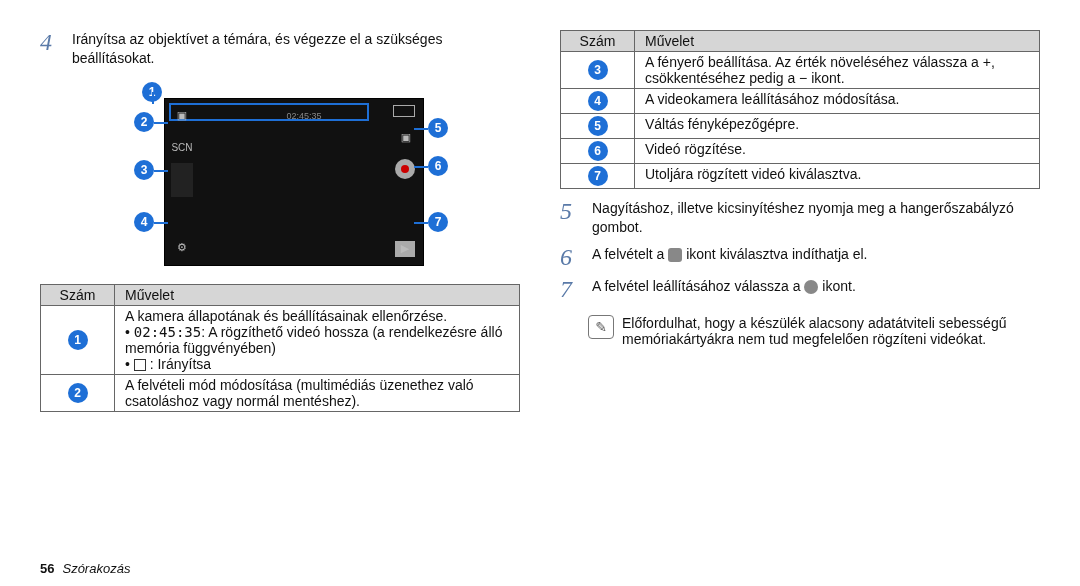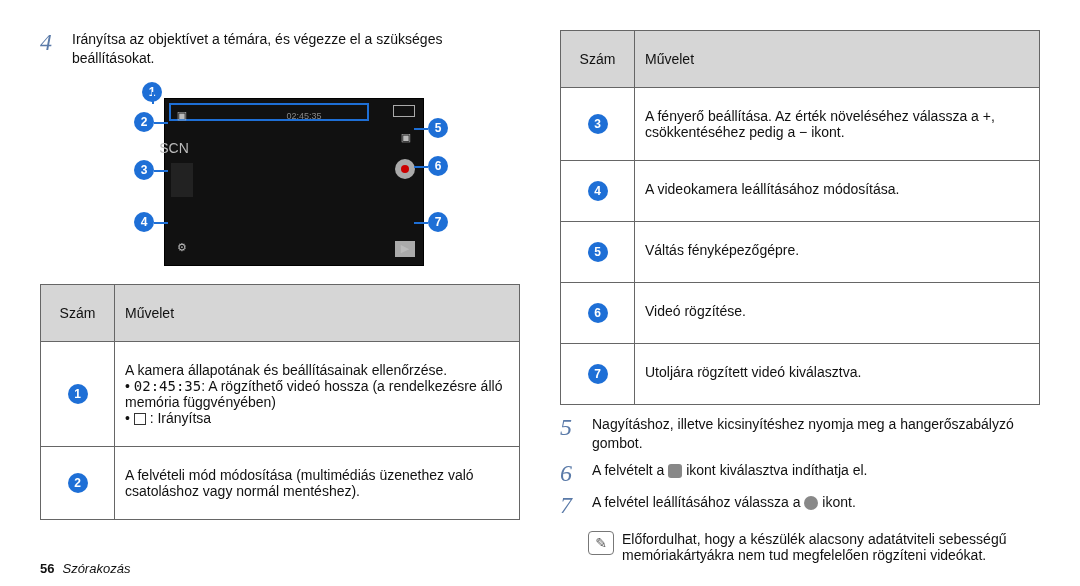--- a/index.html
+++ b/index.html
@@ -46,21 +46,21 @@
   }
   .screen .glyph {
     position: absolute;
     width: 18px; height: 18px;
     color: #bbb;
     font-size: 11px;
     display: flex; align-items: center; justify-content: center;
   }
   .screen .battery { top:6px; right:8px; width:22px; height:12px; border:1px solid #aaa; }
   .screen .mm { top:8px; left:8px; }
-  .screen .scn { top:40px; left:0; font-size:14px; }
+  .screen .scn { top:40px; left:8px; font-size:10px; }
   .screen .gear { bottom:8px; left:8px; }
   .screen .bright { top:64px; left:6px; width:22px; height:34px; background:#222; }
   .screen .rec { top:60px; right:8px; width:20px; height:20px; border-radius:50%; background:#aaa; }
   .screen .recdot { top:66px; right:14px; width:8px; height:8px; border-radius:50%; background:#c00; }
   .screen .play { bottom:8px; right:8px; width:20px; height:16px; background:#aaa; display:flex;align-items:center;justify-content:center;}
   .screen .cam { top:30px; right:8px; }
   .screen .timetxt { top:8px; left:130px; color:#888; font-size:9px; }
   .bubble {
     position: absolute;
     width: 20px; height: 20px;
@@ -80,21 +80,21 @@
     width: 2px; background: #1e6fd6;
   }
   table {
     border-collapse: collapse;
     width: 100%;
     margin-bottom: 10px;
     font-size: 14px;
   }
   th, td {
     border: 1px solid #666;
-    padding: 20px 10px;
+    padding: 2px 10px;
     vertical-align: top;
     text-align: left;
   }
   th { background: #d6d6d6; font-weight: normal; }
   th.first, td.first { width: 74px; text-align: center; vertical-align: middle; }
   .cell-bubble {
     display: inline-flex;
     width: 20px; height: 20px;
     border-radius: 50%;
     background: #1e6fd6;

